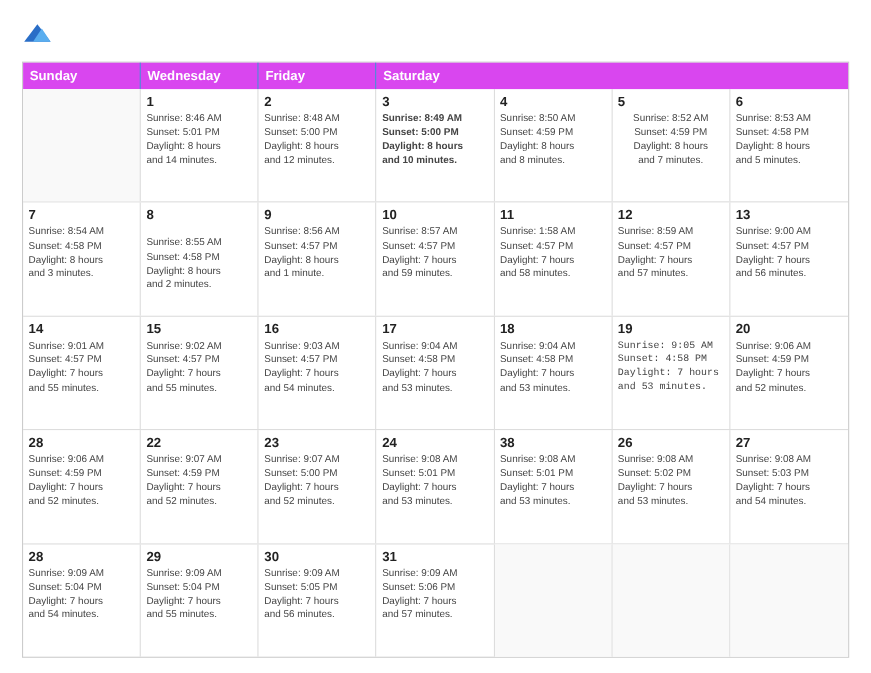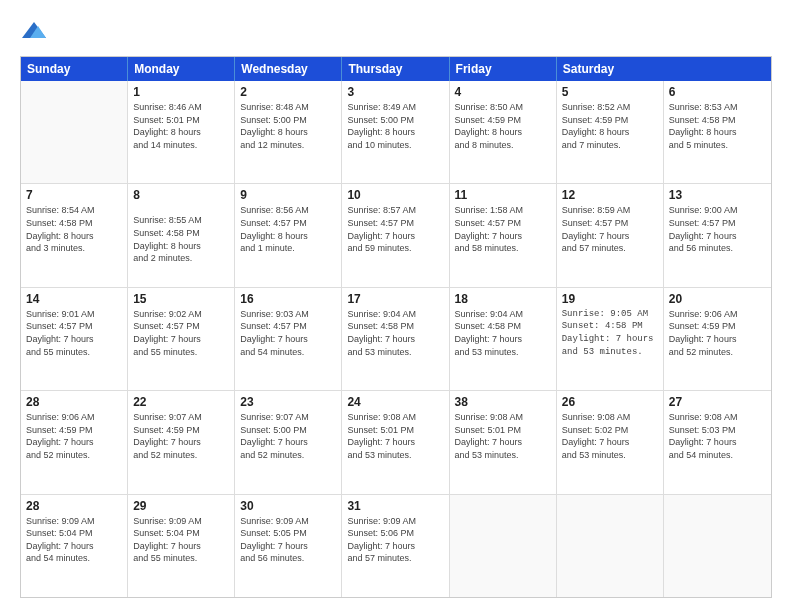--- a/index.html
+++ b/index.html
@@ -62,21 +62,21 @@
     }
     .calendar {
       flex: 1;
       display: flex;
       flex-direction: column;
       border: 1px solid #ccc;
     }
     .cal-header {
       display: grid;
       grid-template-columns: repeat(7, 1fr);
-      background: #1d4ed8;
+      background: #d946ef;
     }
     .cal-header-cell {
       color: #fff;
       font-size: 12px;
       font-weight: bold;
       padding: 5px 6px;
       border-right: 1px solid #4a8ed7;
       text-align: left;
     }
     .cal-header-cell:last-child { border-right: none; }
@@ -132,23 +132,21 @@
     </div>
     <div class="title-block">
       <div class="main-title"></div>
       <div class="sub-title"></div>
     </div>
   </div>
 
   <div class="calendar">
     <div class="cal-header" id="cal-header">
         <div class="cal-header-cell">Sunday</div>
-        <div class="cal-header-cell">Monday</div>
         <div class="cal-header-cell">Wednesday</div>
-        <div class="cal-header-cell">Thursday</div>
         <div class="cal-header-cell">Friday</div>
         <div class="cal-header-cell">Saturday</div>
       </div>
     <div class="cal-body" id="cal-body">
         <div class="cal-row">
           <div class="cal-cell empty"></div>
           <div class="cal-cell">
             <span class="day-num">1</span>
             <div class="cell-info" style="white-space: pre-line;">Sunrise: 8:46 AM
 Sunset: 5:01 PM
@@ -157,35 +155,35 @@
           </div>
           <div class="cal-cell">
             <span class="day-num">2</span>
             <div class="cell-info" style="white-space: pre-line;">Sunrise: 8:48 AM
 Sunset: 5:00 PM
 Daylight: 8 hours
 and 12 minutes.</div>
           </div>
           <div class="cal-cell">
             <span class="day-num">3</span>
-            <div class="cell-info" style="white-space: pre-line;">Sunrise: 8:49 AM
+            <div class="cell-info" style="white-space: pre-line; font-weight: bold;">Sunrise: 8:49 AM
 Sunset: 5:00 PM
 Daylight: 8 hours
 and 10 minutes.</div>
           </div>
           <div class="cal-cell">
             <span class="day-num">4</span>
             <div class="cell-info" style="white-space: pre-line;">Sunrise: 8:50 AM
 Sunset: 4:59 PM
 Daylight: 8 hours
 and 8 minutes.</div>
           </div>
           <div class="cal-cell">
             <span class="day-num">5</span>
-            <div class="cell-info" style="white-space: pre-line;">Sunrise: 8:52 AM
+            <div class="cell-info" style="white-space: pre-line; text-align: center;">Sunrise: 8:52 AM
 Sunset: 4:59 PM
 Daylight: 8 hours
 and 7 minutes.</div>
           </div>
           <div class="cal-cell">
             <span class="day-num">6</span>
             <div class="cell-info" style="white-space: pre-line;">Sunrise: 8:53 AM
 Sunset: 4:58 PM
 Daylight: 8 hours
 and 5 minutes.</div>

